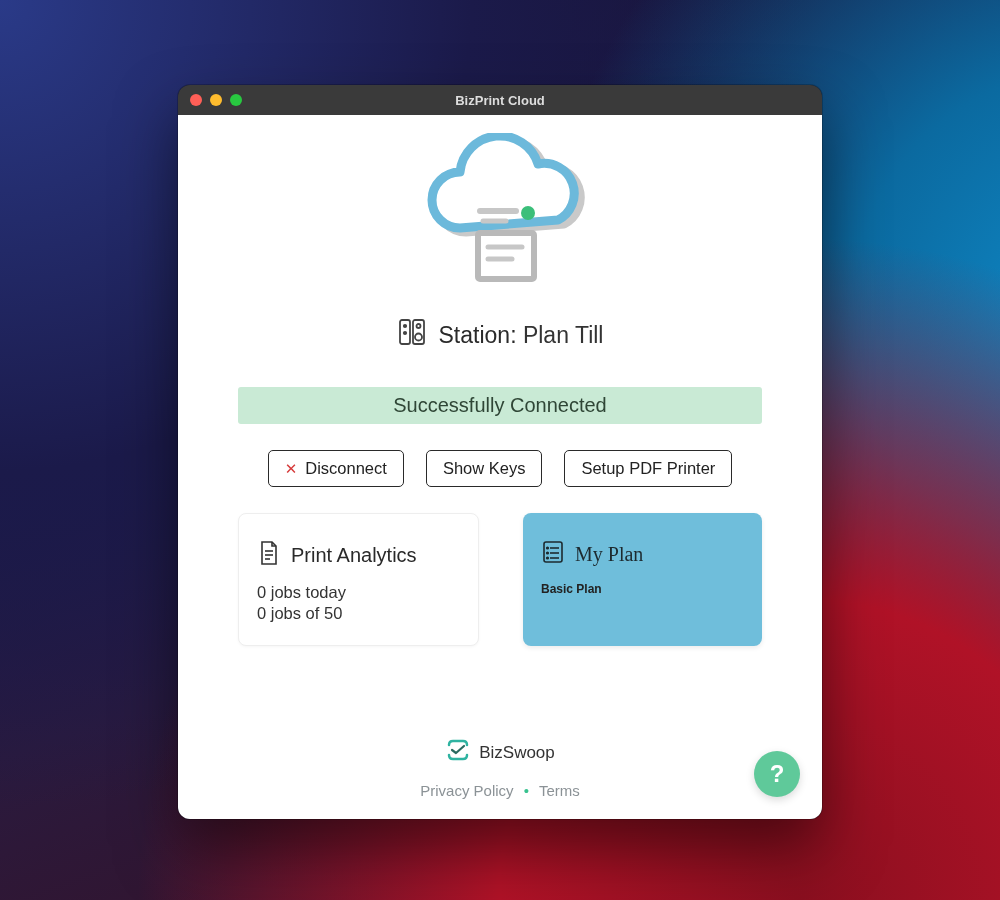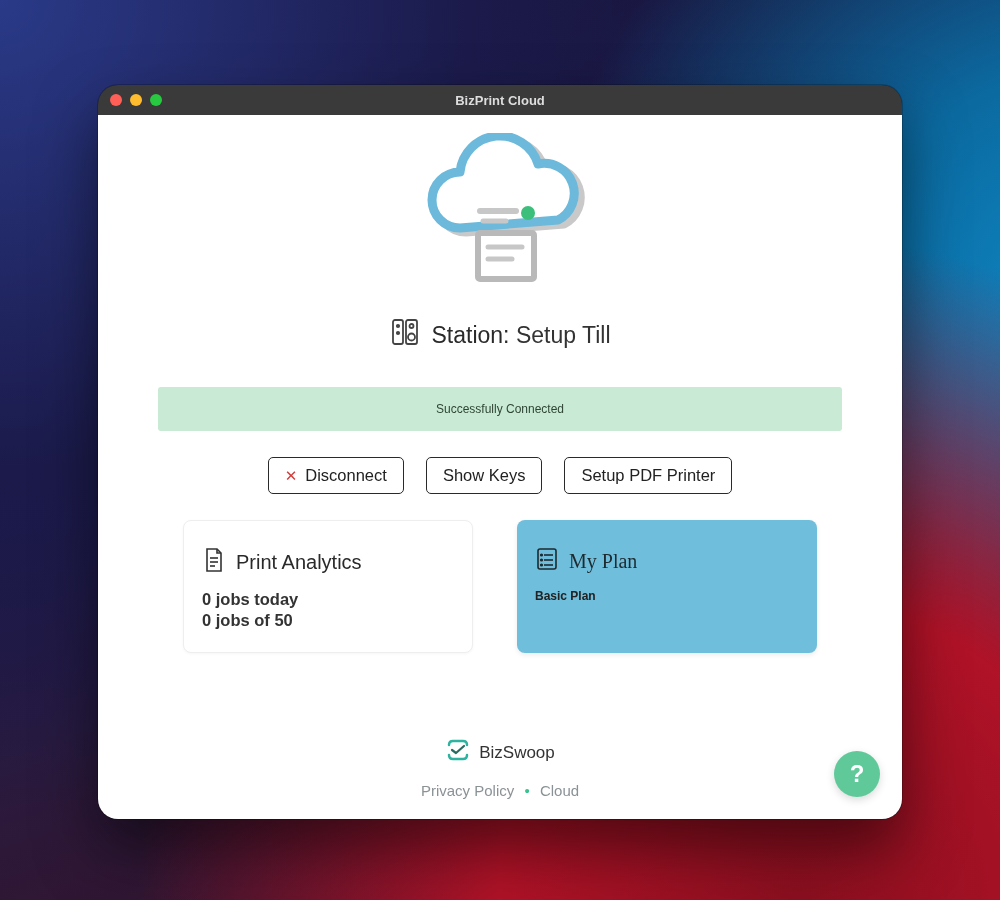--- a/index.html
+++ b/index.html
@@ -9,24 +9,24 @@
       radial-gradient(circle at 80% 100%, #8a0f1f 0%, #b01227 25%, transparent 55%),
       radial-gradient(circle at 110% 35%, #0f89c7 0%, #0b6aa0 20%, transparent 45%),
       radial-gradient(circle at 0% 0%, #2a3a88 0%, #1b1a4a 35%, transparent 60%),
       linear-gradient(160deg, #14102f 0%, #1d1846 40%, #2a1a3e 60%, #3a0f1f 100%);
     display: flex;
     align-items: flex-start;
     justify-content: center;
     padding-top: 85px;
   }
   .window {
-    width: 804px;
+    width: 644px;
     height: 734px;
     background: #0f172a;
-    border-radius: 20px;
+    border-radius: 12px;
     overflow: hidden;
     box-shadow: 0 30px 60px rgba(0,0,0,.5), 0 0 0 1px rgba(0,0,0,.2);
     display: flex;
     flex-direction: column;
     position: relative;
   }
   .titlebar {
     height: 30px;
     background: #3a3a3a;
     display: flex;
@@ -67,23 +67,23 @@
     margin-top: 10px;
     font-size: 23px;
   }
   .station-row .label { font-weight: 400; color: #2a2a2a; }
   .station-row .value { font-weight: 400; color: #333; }
   .banner {
     margin-top: 34px;
     width: 100%;
     background: #c9ead5;
     color: #2f4636;
-    font-size: 12px;
+    font-size: 20px;
     text-align: center;
-    padding: 15px 10px;
+    padding: 7px 10px;
     border-radius: 3px;
   }
   .button-row {
     margin-top: 26px;
     width: 100%;
     display: flex;
     gap: 22px;
     justify-content: center;
   }
   .btn {
@@ -125,21 +125,21 @@
   }
   .card-head {
     display: flex;
     align-items: center;
     gap: 10px;
     font-size: 20px;
     margin-bottom: 12px;
   }
   .card.analytics .card-head { color: #2a2a2a; }
   .card.plan .card-head { color: #1d2a2f; font-family: Liberation Serif, serif; }
-  .card-line { font-size: 16.5px; color: #333; margin: 2px 0; font-weight: bold; }
+  .card-line { font-size: 16.5px; color: #333; margin: 2px 0; }
   .plan-name { font-size: 12px; font-weight: 700; color: #222; margin-top: 4px; }
   .footer {
     margin-top: auto;
     padding-top: 30px;
     display: flex;
     flex-direction: column;
     align-items: center;
     gap: 16px;
     color: #8b9296;
     font-size: 15px;
@@ -212,21 +212,21 @@
           <rect x="3" y="3" width="10" height="24" rx="2"></rect>
           <rect x="16" y="3" width="11" height="24" rx="2"></rect>
           <circle cx="21.5" cy="20" r="3.5"></circle>
           <circle cx="21.5" cy="9" r="2"></circle>
           <circle cx="8" cy="9" r="1.2" fill="#444"></circle>
           <circle cx="8" cy="16" r="1.2" fill="#444"></circle>
         </svg>
       </span>
       <span>
         <span class="label">Station:</span>
-        <span class="value">Setup Till</span>
+        <span class="value">Plan Till</span>
       </span>
     </div>
 
     <div class="banner">Successfully Connected</div>
 
     <div class="button-row">
       <button class="btn">
         <span class="x-icon">✕</span>
         <span>Disconnect</span>
       </button>
@@ -281,21 +281,21 @@
           <svg width="26" height="22" viewBox="0 0 26 22">
             <path d="M4 6 q0-4 4-4 h10 q4 0 4 4 M22 16 q0 4-4 4 h-10 q-4 0-4-4" fill="none" stroke="#2fb3a1" stroke-width="2.5" stroke-linecap="round"></path>
             <path d="M7 11 l4 3 l8-7" fill="none" stroke="#2a6a60" stroke-width="2.2" stroke-linecap="round" stroke-linejoin="round"></path>
           </svg>
         </span>
         <span>BizSwoop</span>
       </div>
       <div class="footer-links">
         <a>Privacy Policy</a>
         <span class="sep">•</span>
-        <a>Cloud</a>
+        <a>Terms</a>
       </div>
     </div>
 
   </div>
 
   <div class="help-fab">
     <span>?</span>
   </div>
 
 </div>

